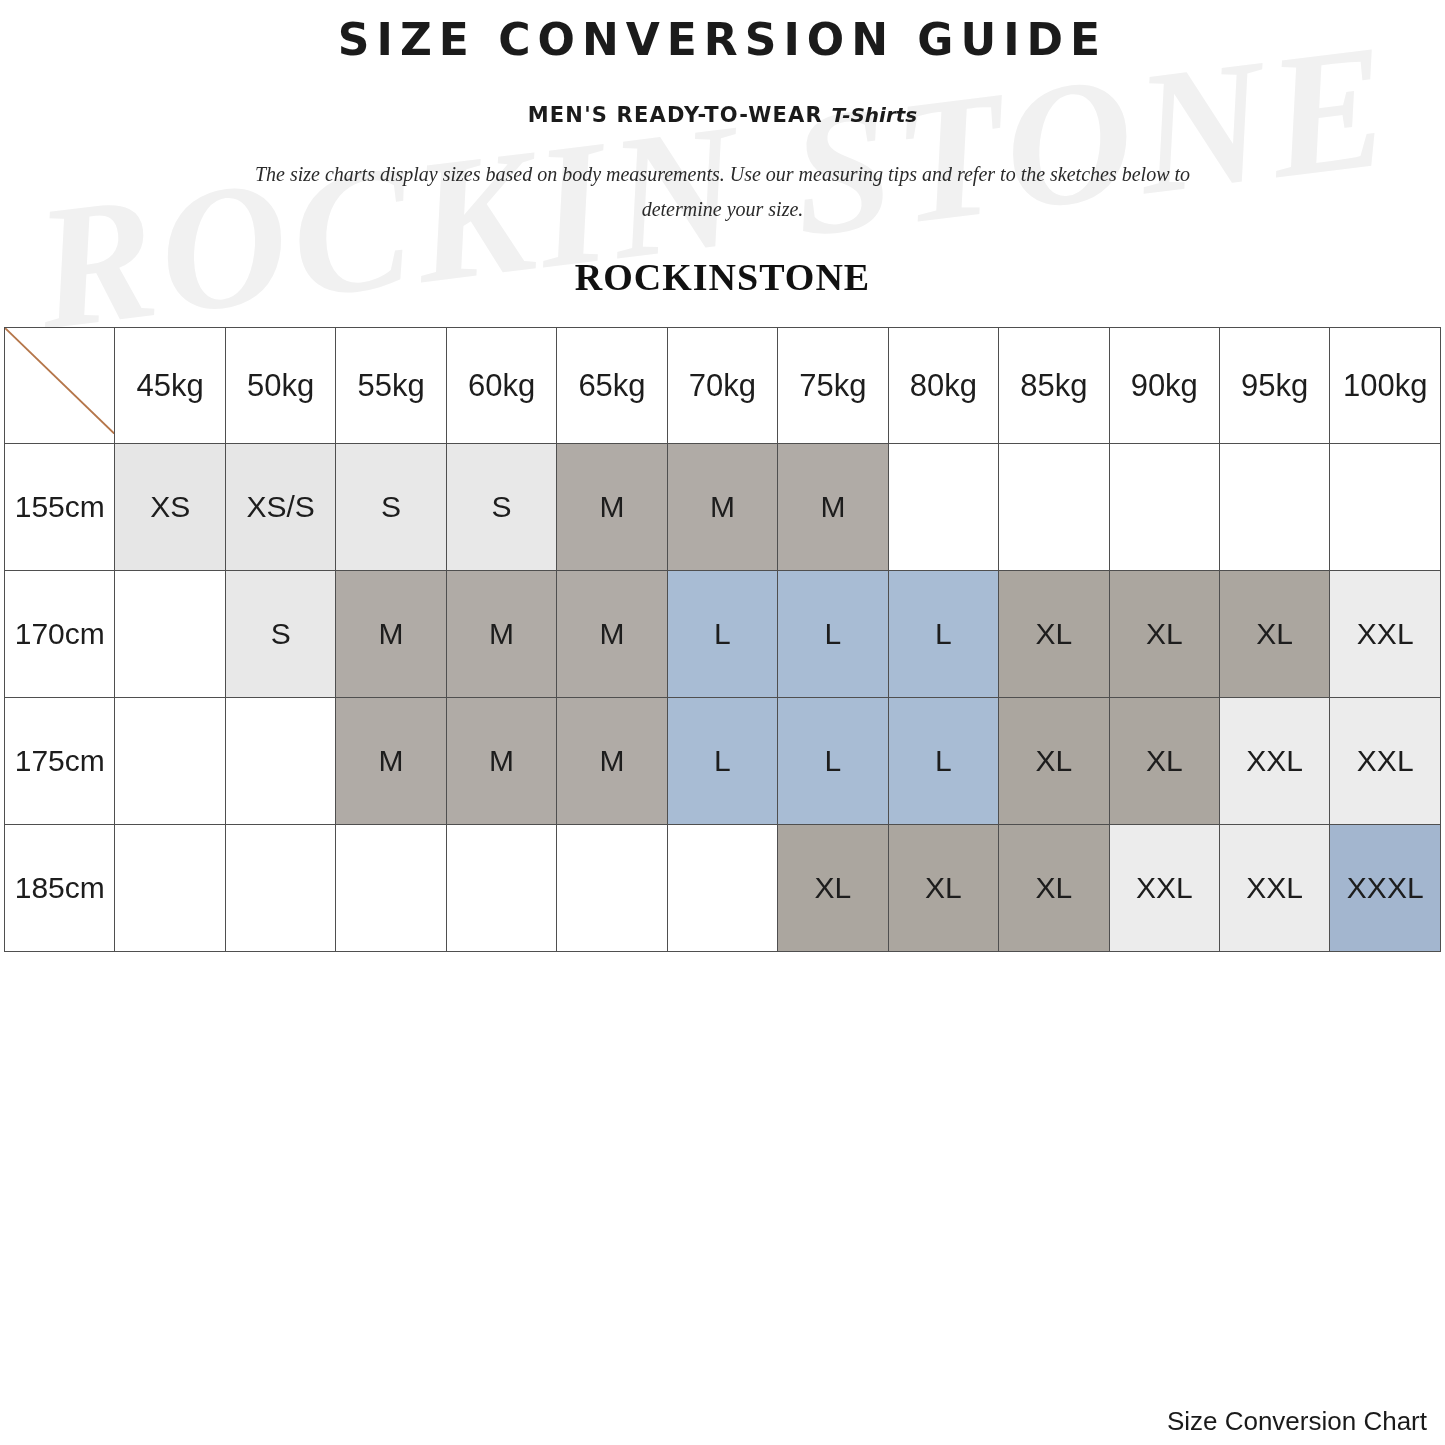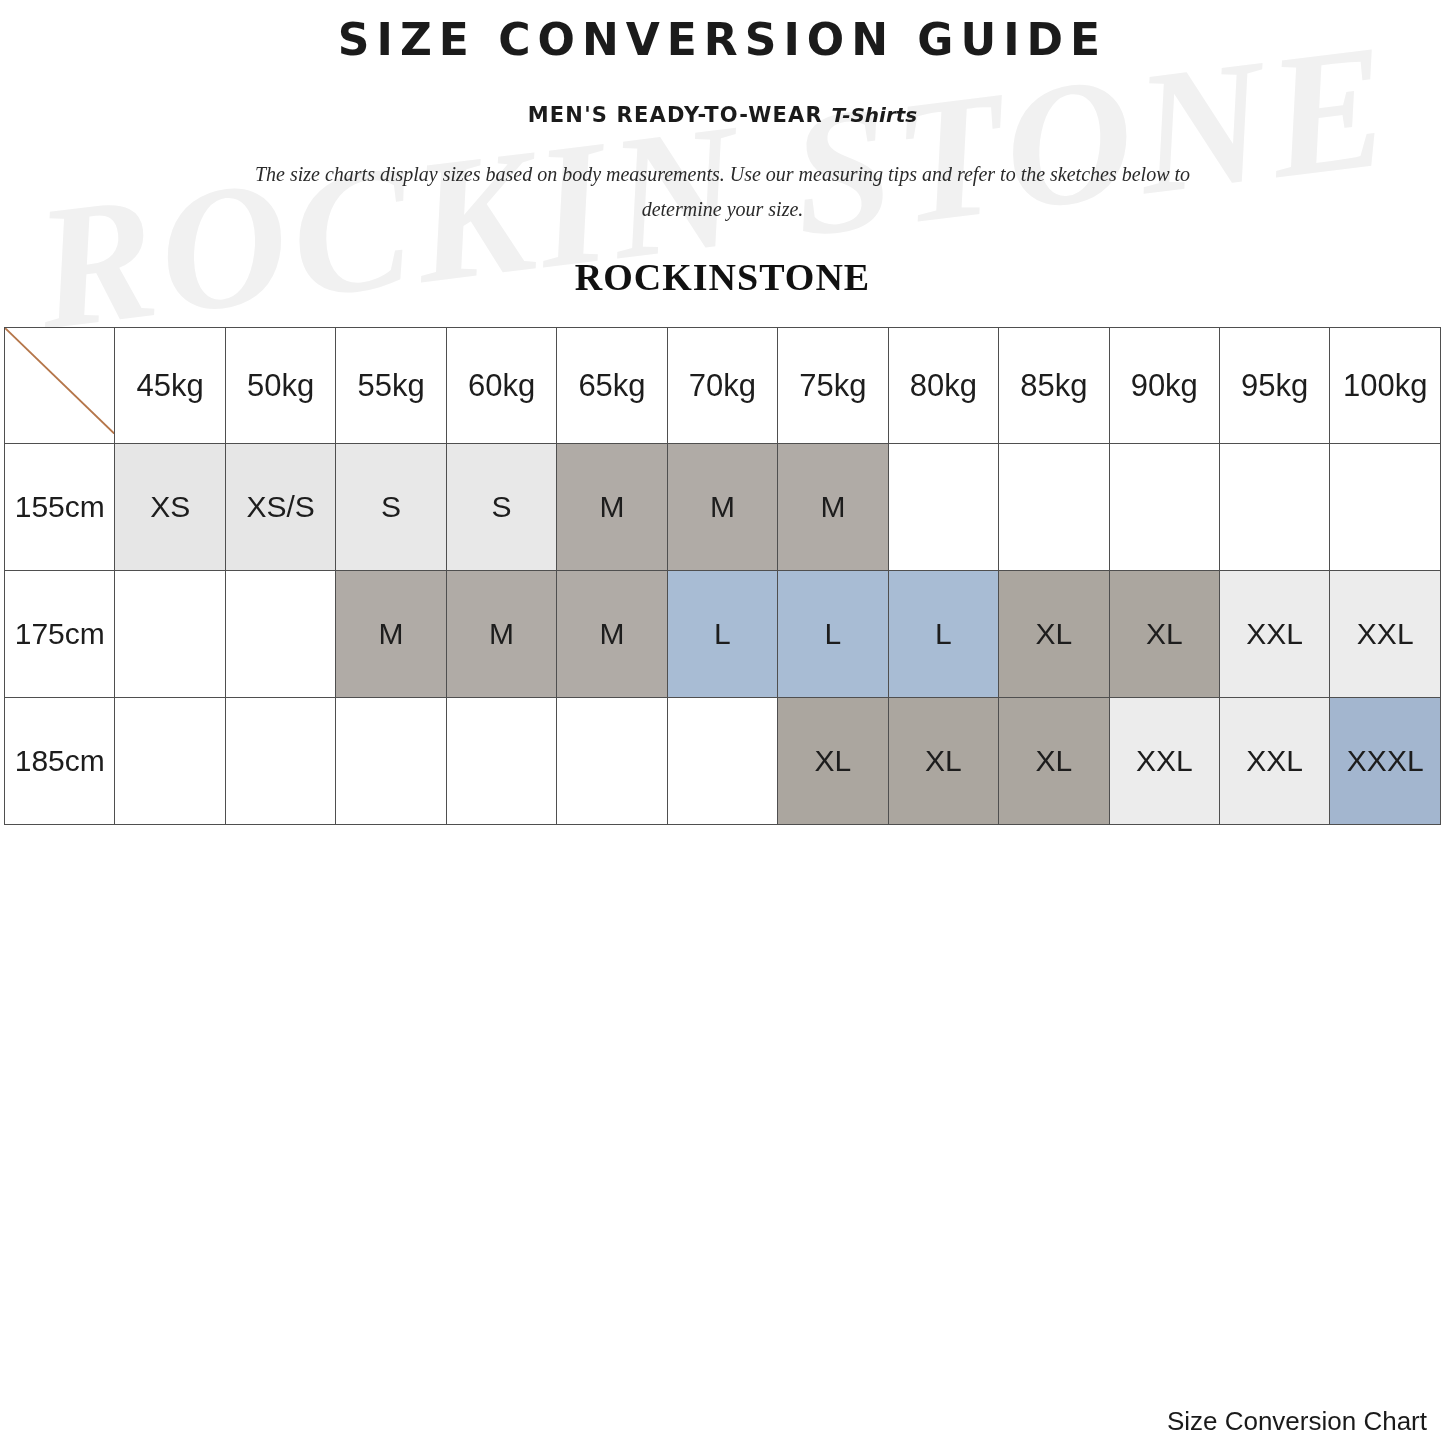--- a/index.html
+++ b/index.html
@@ -185,20 +185,35 @@
             <td style="background: rgb(176, 171, 166);">M</td>
             <td style="background: rgb(176, 171, 166);">M</td>
             <td style="background: rgb(176, 171, 166);">M</td>
             <td style="background: rgb(255, 255, 255);"></td>
             <td style="background: rgb(255, 255, 255);"></td>
             <td style="background: rgb(255, 255, 255);"></td>
             <td style="background: rgb(255, 255, 255);"></td>
             <td style="background: rgb(255, 255, 255);"></td>
           </tr>
           <tr>
+            <td class="rowhead">170cm</td>
+            <td style="background: rgb(255, 255, 255);"></td>
+            <td style="background: rgb(232, 232, 232);">S</td>
+            <td style="background: rgb(176, 171, 166);">M</td>
+            <td style="background: rgb(176, 171, 166);">M</td>
+            <td style="background: rgb(176, 171, 166);">M</td>
+            <td style="background: rgb(168, 188, 212);">L</td>
+            <td style="background: rgb(168, 188, 212);">L</td>
+            <td style="background: rgb(168, 188, 212);">L</td>
+            <td style="background: rgb(171, 166, 159);">XL</td>
+            <td style="background: rgb(171, 166, 159);">XL</td>
+            <td style="background: rgb(171, 166, 159);">XL</td>
+            <td style="background: rgb(236, 236, 236);">XXL</td>
+          </tr>
+          <tr>
             <td class="rowhead">175cm</td>
             <td style="background: rgb(255, 255, 255);"></td>
             <td style="background: rgb(255, 255, 255);"></td>
             <td style="background: rgb(176, 171, 166);">M</td>
             <td style="background: rgb(176, 171, 166);">M</td>
             <td style="background: rgb(176, 171, 166);">M</td>
             <td style="background: rgb(168, 188, 212);">L</td>
             <td style="background: rgb(168, 188, 212);">L</td>
             <td style="background: rgb(168, 188, 212);">L</td>
             <td style="background: rgb(171, 166, 159);">XL</td>

